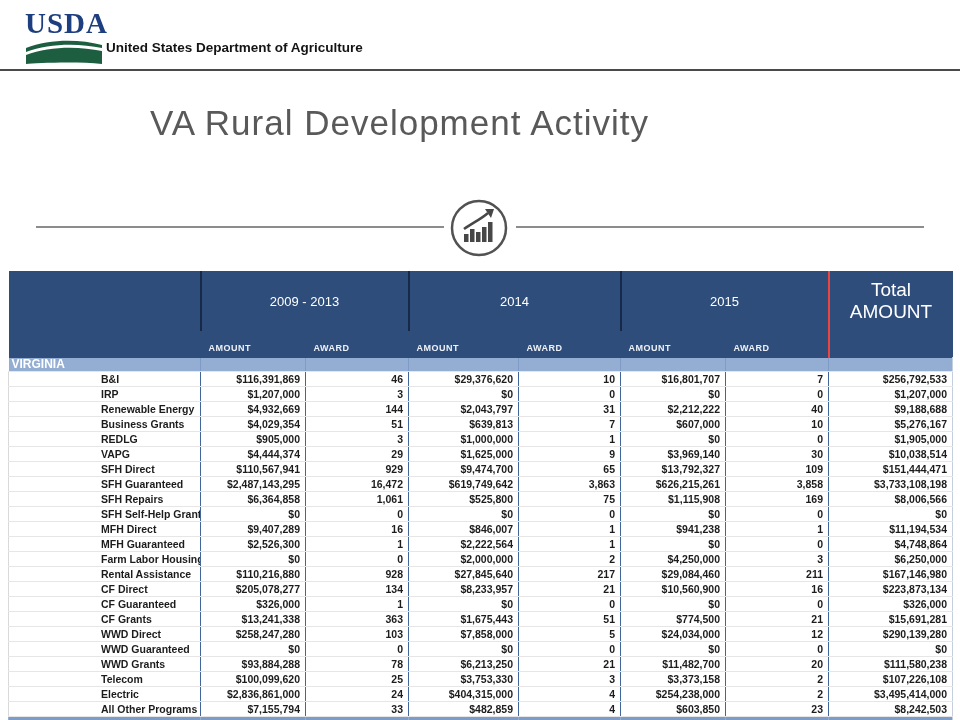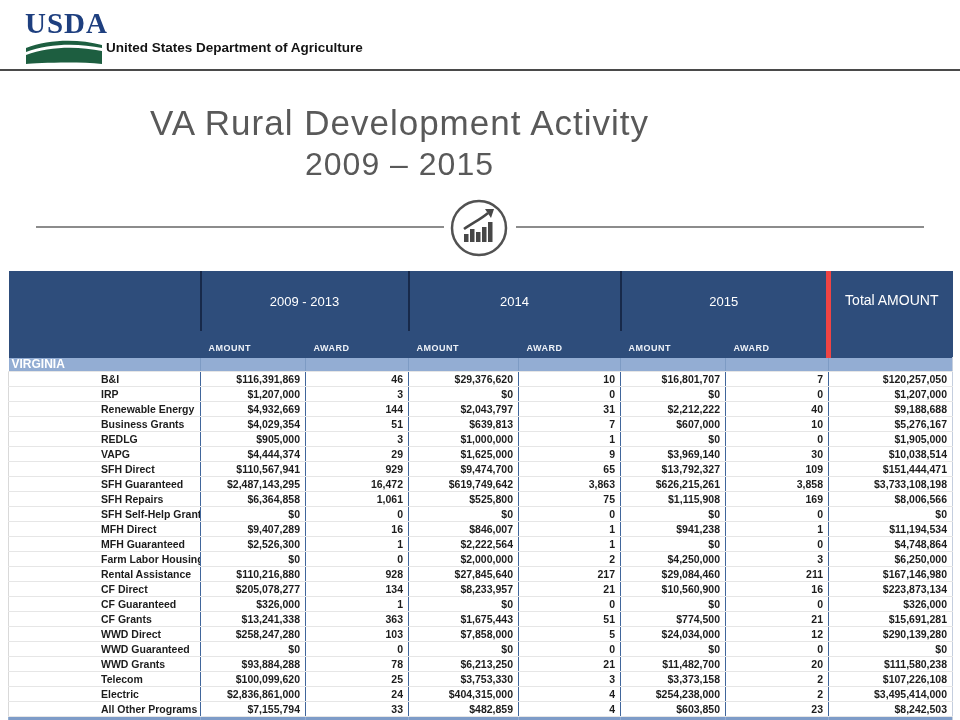--- a/index.html
+++ b/index.html
@@ -23,22 +23,22 @@
   .divider .line{position:absolute;top:28px;height:2px;background:#8c8c8c;}
   .divider .line.left{left:36px;width:408px;}
   .divider .line.right{left:516px;width:408px;}
   .divider .icon-wrap{position:absolute;left:449px;top:0;width:60px;height:60px;}
   
   .tbl-wrap{position:absolute;left:8px;top:271px;width:944px;}
   table{width:944px;table-layout:fixed;border-collapse:collapse;}
   thead th{background:#2E4D7B;color:#fff;}
   tr.h1 th{height:58px;font-size:13px;font-weight:normal;text-align:center;vertical-align:middle;}
   tr.h1 th.group{border-left:2px solid #17294a;}
-  tr.h1 th.total-h{border-left:5px solid #ef4444;font-weight:normal;font-size:14px;
-    vertical-align:top;padding-top:21px;}
+  tr.h1 th.total-h{border-left:2px solid #ef4444;font-weight:normal;font-size:19px;
+    vertical-align:top;padding-top:8px;}
   tr.h2 th{height:22px;font-size:9px;font-weight:bold;letter-spacing:.5px;text-align:left;
     padding:0 0 4px 8px;vertical-align:bottom;color:#eef2f8;}
   tr.region-row td{background:#93ADD3;color:#fff;font-weight:bold;font-size:12px;height:13px;
     border-top:1px solid #2E4D7B;border-left:1px solid #7d9bc4;padding:0 0 0 3px;line-height:13px;}
   tr.region-row td:first-child{border-left:none;}
   tbody td{height:14px;line-height:14px;font-size:10.5px;font-weight:bold;color:#1c1c1c;
     border-bottom:1px solid #e6e6e6;border-left:1px solid #41669b;padding:0;
     white-space:nowrap;overflow:hidden;}
   tbody td:first-child{border-left:1px solid #d9d9d9;}
   tbody td:last-child{border-right:1px solid #c4cede;}
@@ -58,21 +58,20 @@
       <path d="M1,11 C24,2 54,2 77,8 L77,11 C54,6 24,6 1,15 Z" fill="#1d5e40"></path>
       <path d="M1,18 C24,9 54,9 77,14 L77,27 C52,24 10,26 1,27 Z" fill="#1d5e40"></path>
     </svg>
   </div>
   <div class="dept-name">United States Department of Agriculture</div>
   <div class="top-rule"></div>
 </div>
 
 <div class="title-block">
   <div class="title-line1">VA Rural Development Activity</div>
-  <div class="title-line2">2009 – 2015</div>
 </div>
 
 <div class="divider">
   <div class="line left"></div>
   <div class="line right"></div>
   <div class="icon-wrap">
     <svg width="60" height="60" viewBox="0 0 60 60">
       <circle cx="30" cy="30" r="27" fill="#ffffff" stroke="#525252" stroke-width="2.5"></circle>
       <rect x="15" y="36" width="4.5" height="8" fill="#474747"></rect>
       <rect x="21" y="31" width="4.5" height="13" fill="#474747"></rect>
@@ -127,21 +126,21 @@
         <td></td>
       </tr>
     <tr class="data-row">
     <td class="c-program">B&amp;I</td>
     <td class="c-num">$116,391,869</td>
     <td class="c-num">46</td>
     <td class="c-num">$29,376,620</td>
     <td class="c-num">10</td>
     <td class="c-num">$16,801,707</td>
     <td class="c-num">7</td>
-    <td class="c-num">$120,257,050</td>
+    <td class="c-num">$256,792,533</td>
   </tr>
         <tr class="data-row">
     <td class="c-program">IRP</td>
     <td class="c-num">$1,207,000</td>
     <td class="c-num">3</td>
     <td class="c-num">$0</td>
     <td class="c-num">0</td>
     <td class="c-num">$0</td>
     <td class="c-num">0</td>
     <td class="c-num">$1,207,000</td>

